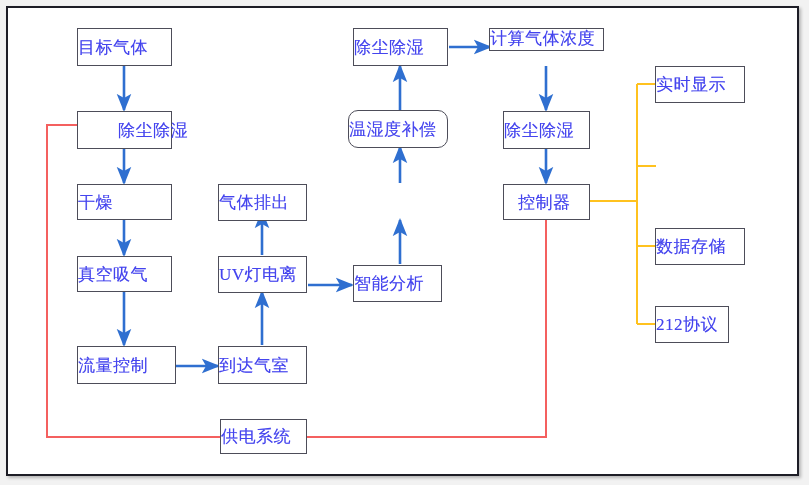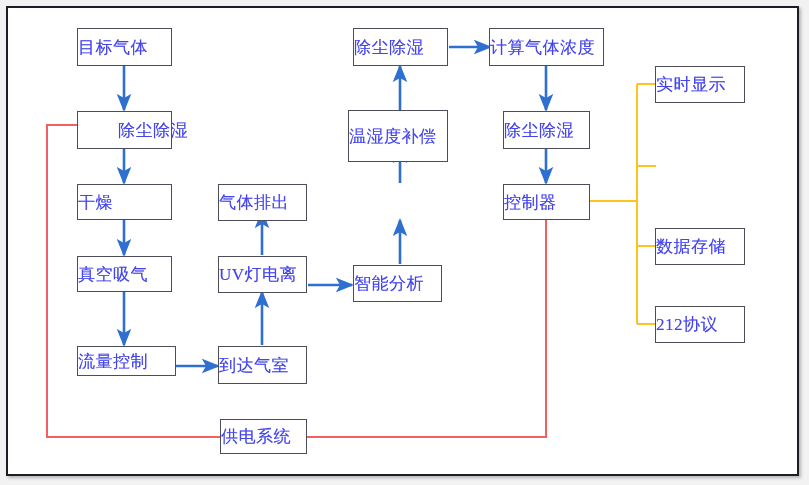--- a/index.html
+++ b/index.html
@@ -100,72 +100,72 @@
     </div>
 
     <div class="node" style="left:77px;top:184px;width:95px;height:36px;">
       <span>干燥</span>
     </div>
 
     <div class="node" style="left:77px;top:256px;width:95px;height:36px;">
       <span>真空吸气</span>
     </div>
 
-    <div class="node" style="left:77px;top:346px;width:99px;height:30px;">
+    <div class="node" style="left:77px;top:346px;width:99px;height:38px;">
       <span>流量控制</span>
     </div>
 
     <div class="node" style="left:218px;top:346px;width:89px;height:38px;">
       <span>到达气室</span>
     </div>
 
     <div class="node" style="left:218px;top:256px;width:89px;height:37px;">
       <span>UV灯电离</span>
     </div>
 
     <div class="node" style="left:353px;top:265px;width:89px;height:37px;">
       <span>智能分析</span>
     </div>
 
     <div class="node" style="left:218px;top:184px;width:89px;height:37px;">
       <span>气体排出</span>
     </div>
 
 
-    <div class="node" style="left:348px;top:110px;width:100px;height:52px;">
+    <div class="node" style="left:348px;top:110px;width:100px;height:38px;border-radius:10px;">
       <span>温湿度补偿</span>
     </div>
 
     <div class="node" style="left:353px;top:28px;width:95px;height:38px;">
       <span>除尘除湿</span>
     </div>
 
-    <div class="node" style="left:489px;top:28px;width:115px;height:38px;">
+    <div class="node" style="left:489px;top:28px;width:115px;height:23px;font-family:Liberation Mono, monospace;">
       <span>计算气体浓度</span>
     </div>
 
     <div class="node" style="left:503px;top:111px;width:87px;height:38px;">
       <span>除尘除湿</span>
     </div>
 
-    <div class="node" style="left:503px;top:184px;width:87px;height:36px;">
+    <div class="node" style="left:503px;top:184px;width:87px;height:36px;padding-left:14px;">
       <span>控制器</span>
     </div>
 
     <div class="node" style="left:220px;top:419px;width:87px;height:35px;">
       <span>供电系统</span>
     </div>
 
     <div class="node" style="left:655px;top:66px;width:90px;height:37px;">
       <span>实时显示</span>
     </div>
 
 
     <div class="node" style="left:655px;top:228px;width:90px;height:37px;">
       <span>数据存储</span>
     </div>
 
-    <div class="node" style="left:655px;top:306px;width:90px;height:37px;">
+    <div class="node" style="left:655px;top:306px;width:74px;height:37px;">
       <span>212协议</span>
     </div>
 
   </div>
 </div>
 
 </body></html>

